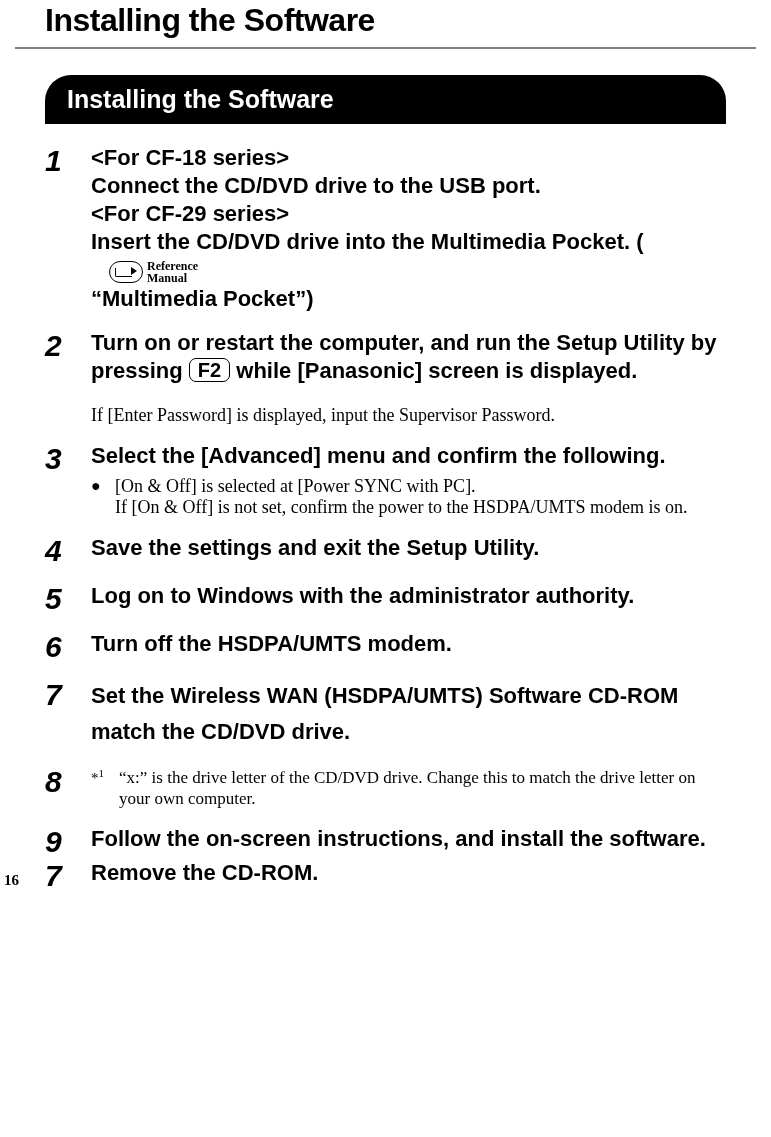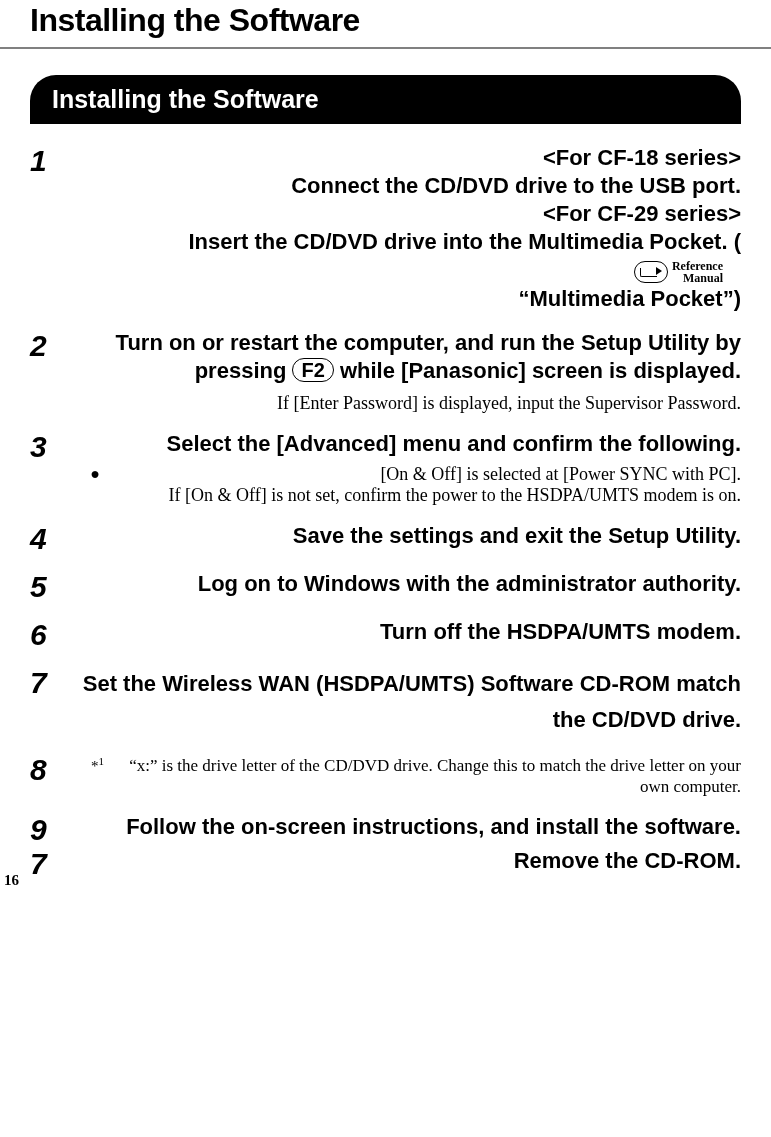--- a/index.html
+++ b/index.html
@@ -7,21 +7,21 @@
     padding: 0;
     background: #ffffff;
     font-family: Arial, Helvetica, sans-serif;
     color: #000;
   }
   .page {
     width: 771px;
     height: 889px;
     position: relative;
     box-sizing: border-box;
-    padding: 0 30px;
+    padding: 0 45px;
   }
   .page-title {
     font-size: 32px;
     font-weight: bold;
     padding: 2px 0 8px 0;
     letter-spacing: -0.5px;
   }
   .hr {
     border: none;
     border-top: 2px solid #808080;
@@ -50,32 +50,31 @@
     font-family: Arial, Helvetica, sans-serif;
     line-height: 1;
     padding-top: 2px;
   }
   .step-num.two-digit {
     font-size: 30px;
     letter-spacing: -2px;
   }
   .step-body {
     flex: 1 1 auto;
-    text-align: right;
   }
   .step-head {
     font-size: 22px;
     font-weight: bold;
     line-height: 1.28;
   }
   .step-note {
     font-family: "Times New Roman", Times, serif;
     font-size: 18px;
     font-weight: normal;
-    margin-top: 8px;
+    margin-top: 20px;
   }
   .bullet-row {
     display: flex;
     margin-top: 6px;
   }
   .bullet-dot {
     width: 24px;
     flex: 0 0 24px;
     font-size: 16px;
     line-height: 1.3;
@@ -98,21 +97,21 @@
   .fn-mark sup { font-size: 11px; }
   .fn-text {
     flex: 1 1 auto;
     font-family: "Times New Roman", Times, serif;
     font-size: 17px;
     line-height: 1.25;
   }
   .key {
     display: inline-block;
     border: 1.5px solid #000;
-    border-radius: 12px;
+    border-radius: 7px;
     padding: 0 8px;
     font-weight: bold;
     font-size: 20px;
     line-height: 1.1;
     vertical-align: 1px;
   }
   .ref-badge {
     display: inline-flex;
     align-items: center;
     vertical-align: middle;

